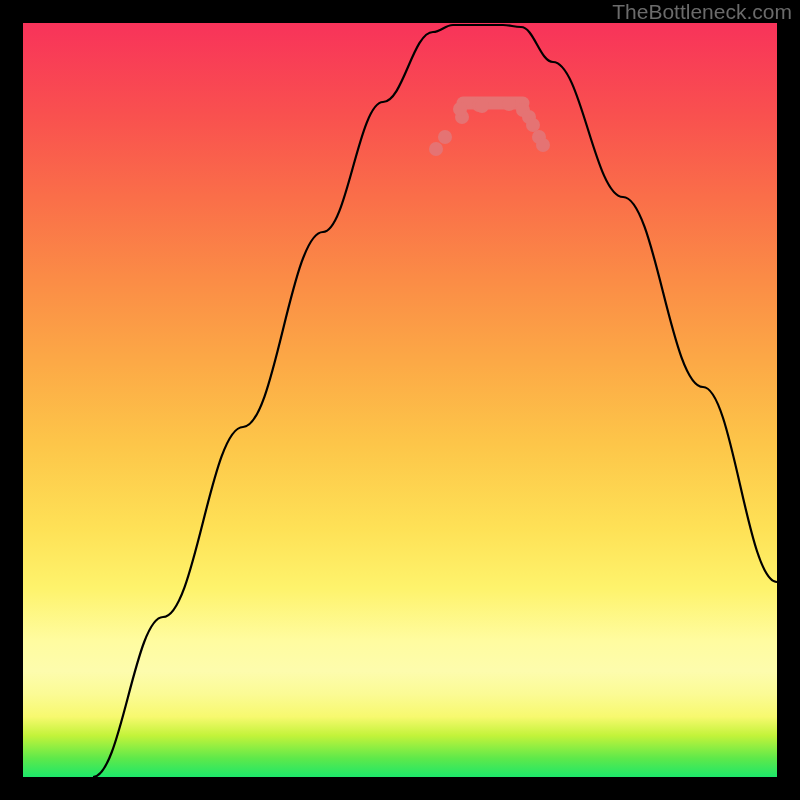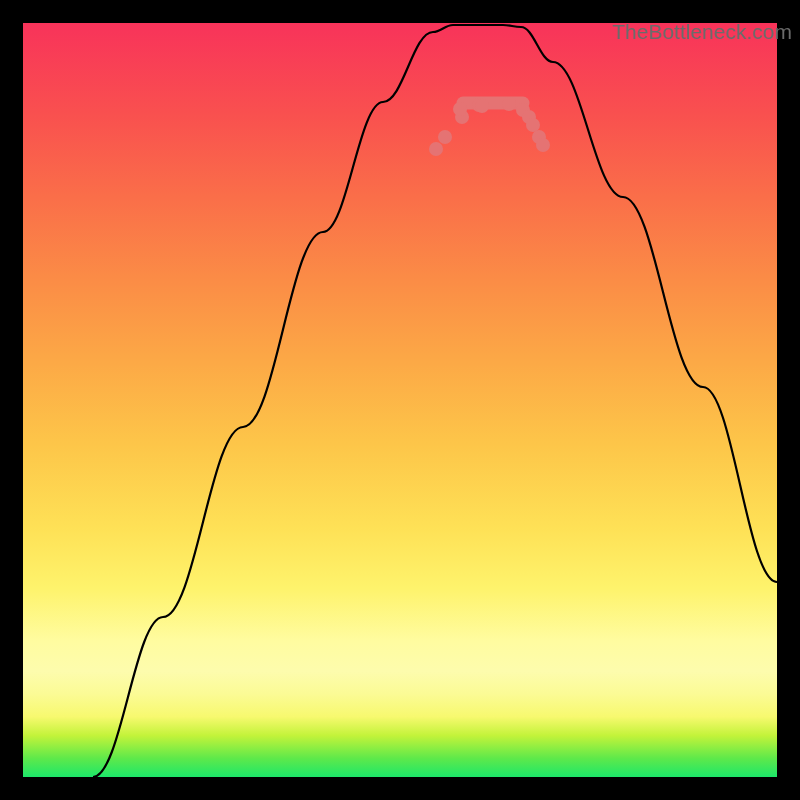--- a/index.html
+++ b/index.html
@@ -29,21 +29,21 @@
       #fee156 33%,
       #fdc649 44%,
       #fca946 55%,
       #fb8c46 66%,
       #fa6e49 77%,
       #f9504f 88%,
       #f8335a 100%);
   }
   .watermark {
     position: absolute;
-    top: 20px;
+    top: 0;
     right: 8px;
     color: #6b6b6b;
     font-size: 21px;
     font-weight: 400;
     letter-spacing: 0;
     z-index: 10;
   }
   svg.curve {
     position: absolute;
     left: 0;

